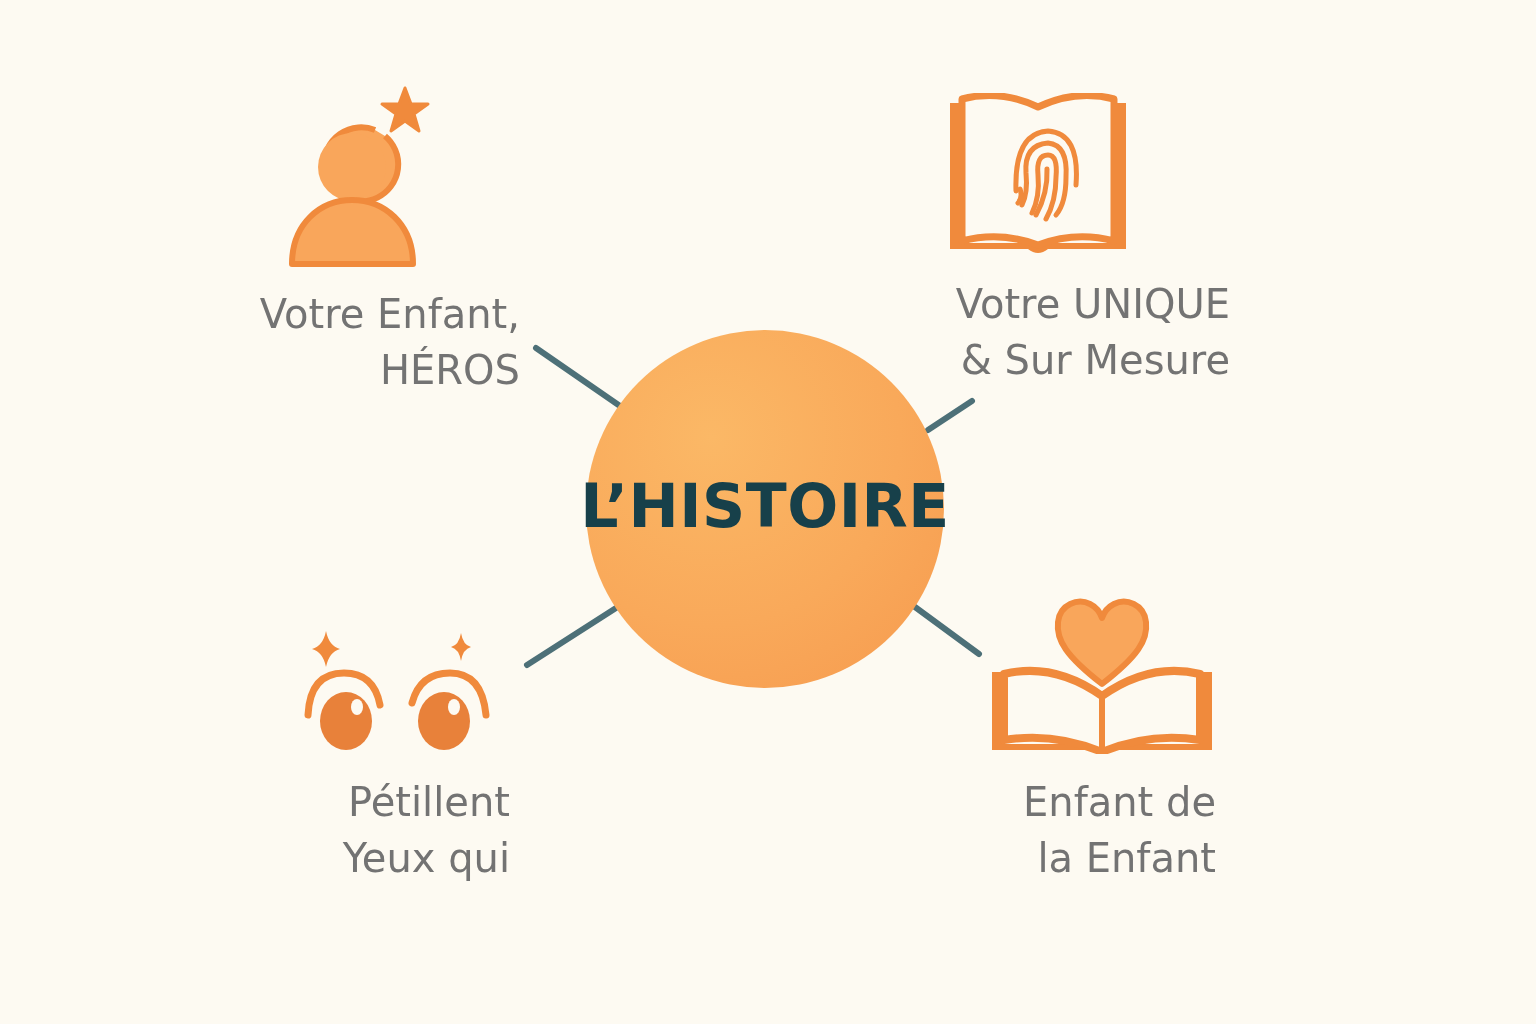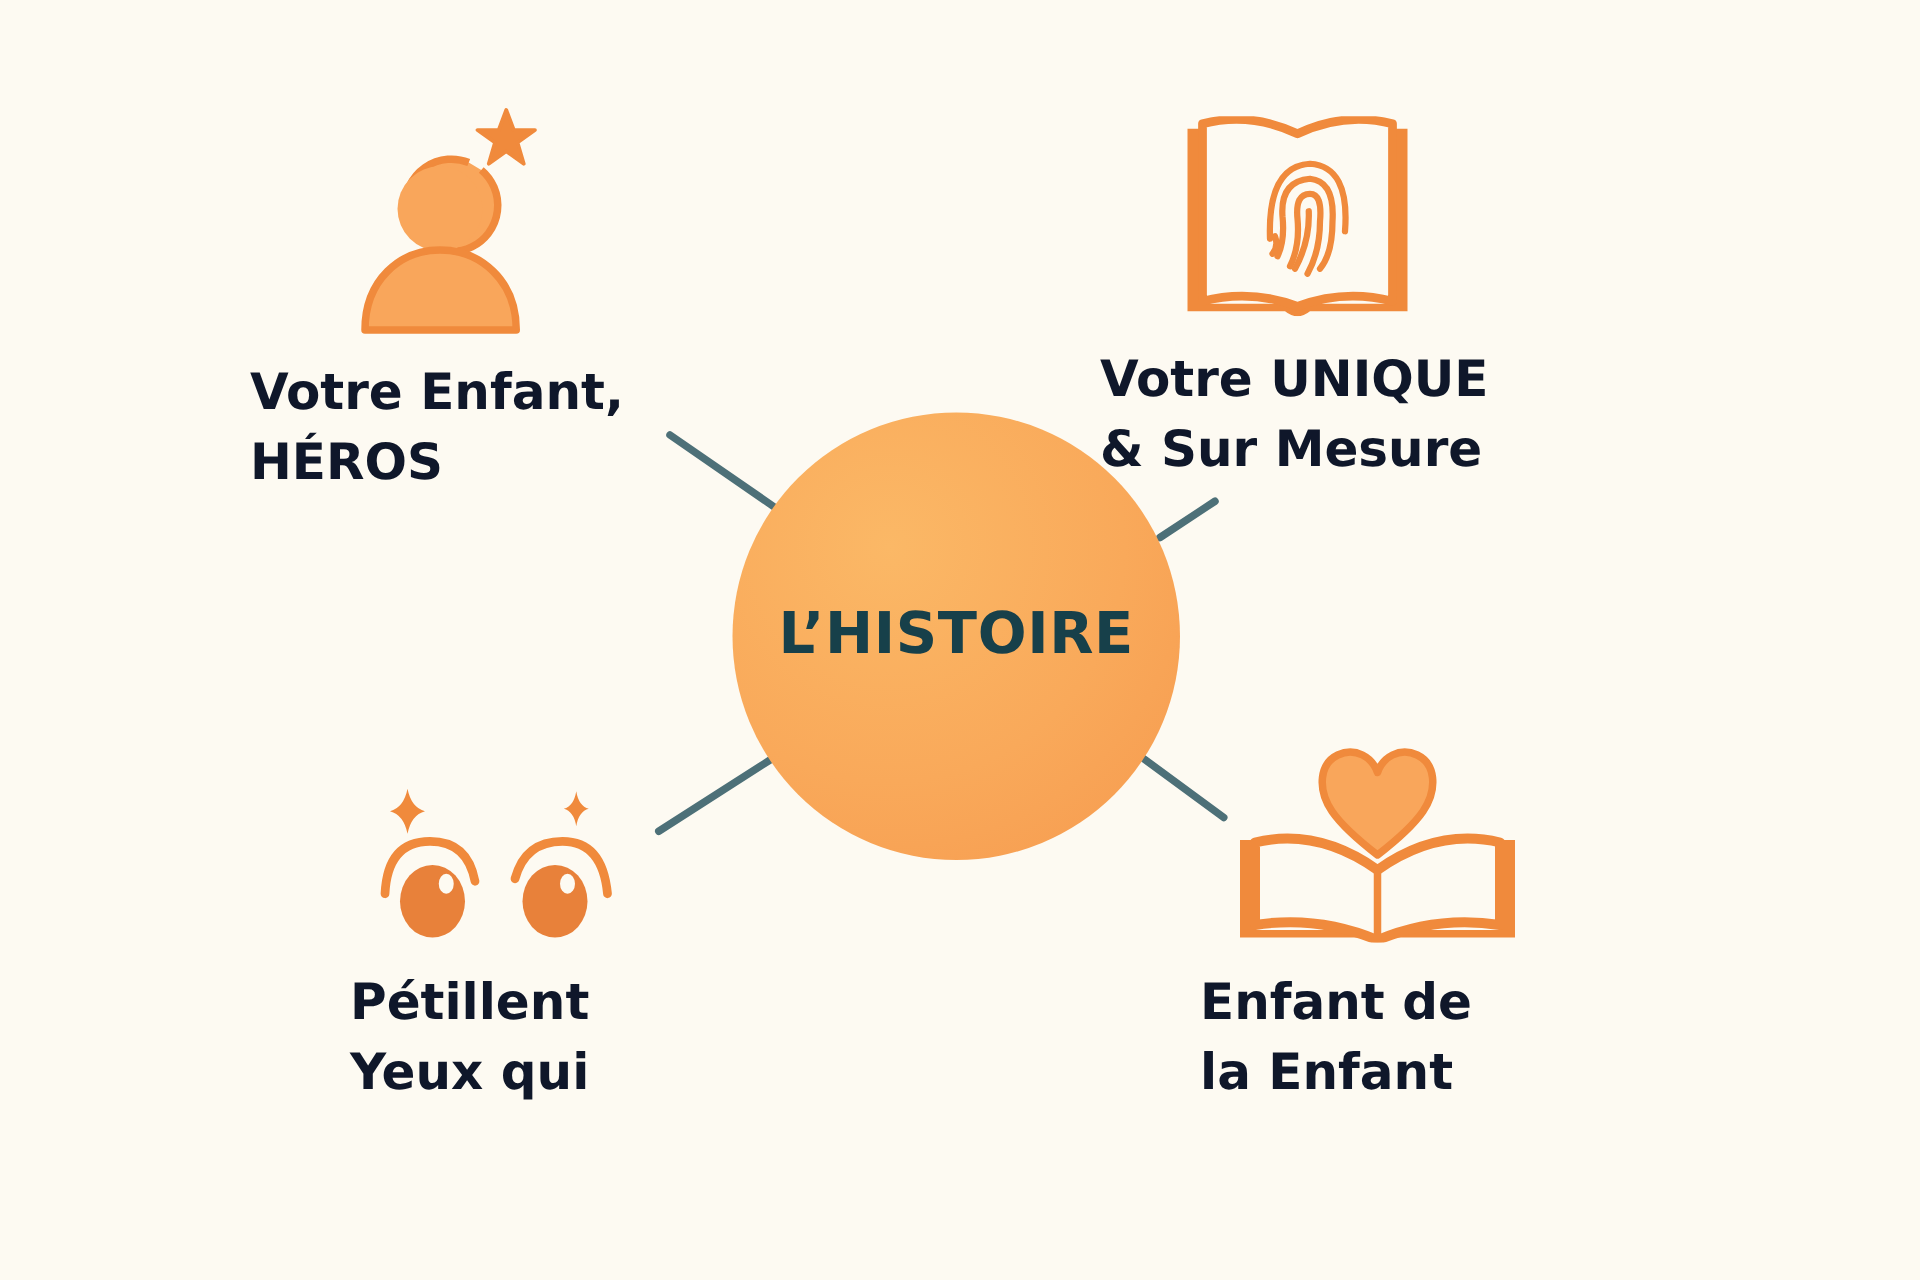--- a/index.html
+++ b/index.html
@@ -23,40 +23,40 @@
     left: 586px; top: 330px;
     width: 358px; height: 358px;
     border-radius: 50%;
     background: radial-gradient(circle at 35% 30%, #fbb866 0%, #f9a95a 55%, #f69a4e 100%);
     display: flex; flex-direction: column;
     align-items: center; justify-content: center;
   }
   .hub-title {
     color: #17404a;
     font-weight: bold;
-    font-size: 46px;
+    font-size: 60px;
     letter-spacing: 0.5px;
     line-height: 1.1;
     margin-top: -6px;
   }
   .hub-sub {
     color: #17404a;
     font-weight: bold;
     font-size: 31px;
     letter-spacing: 0.3px;
     line-height: 1.3;
     margin-top: 6px;
   }
   .node-label {
     position: absolute;
-    color: #0f172a;
-    font-weight: bold;
+    color: #737373;
+    font-weight: normal;
     font-size: 40px;
     line-height: 56px;
-    text-align: left;
+    text-align: right;
     white-space: nowrap;
   }
   .node-label span { display: block; }
   .icon {
     position: absolute;
   }
 </style>
 </head>
 <body>
 

